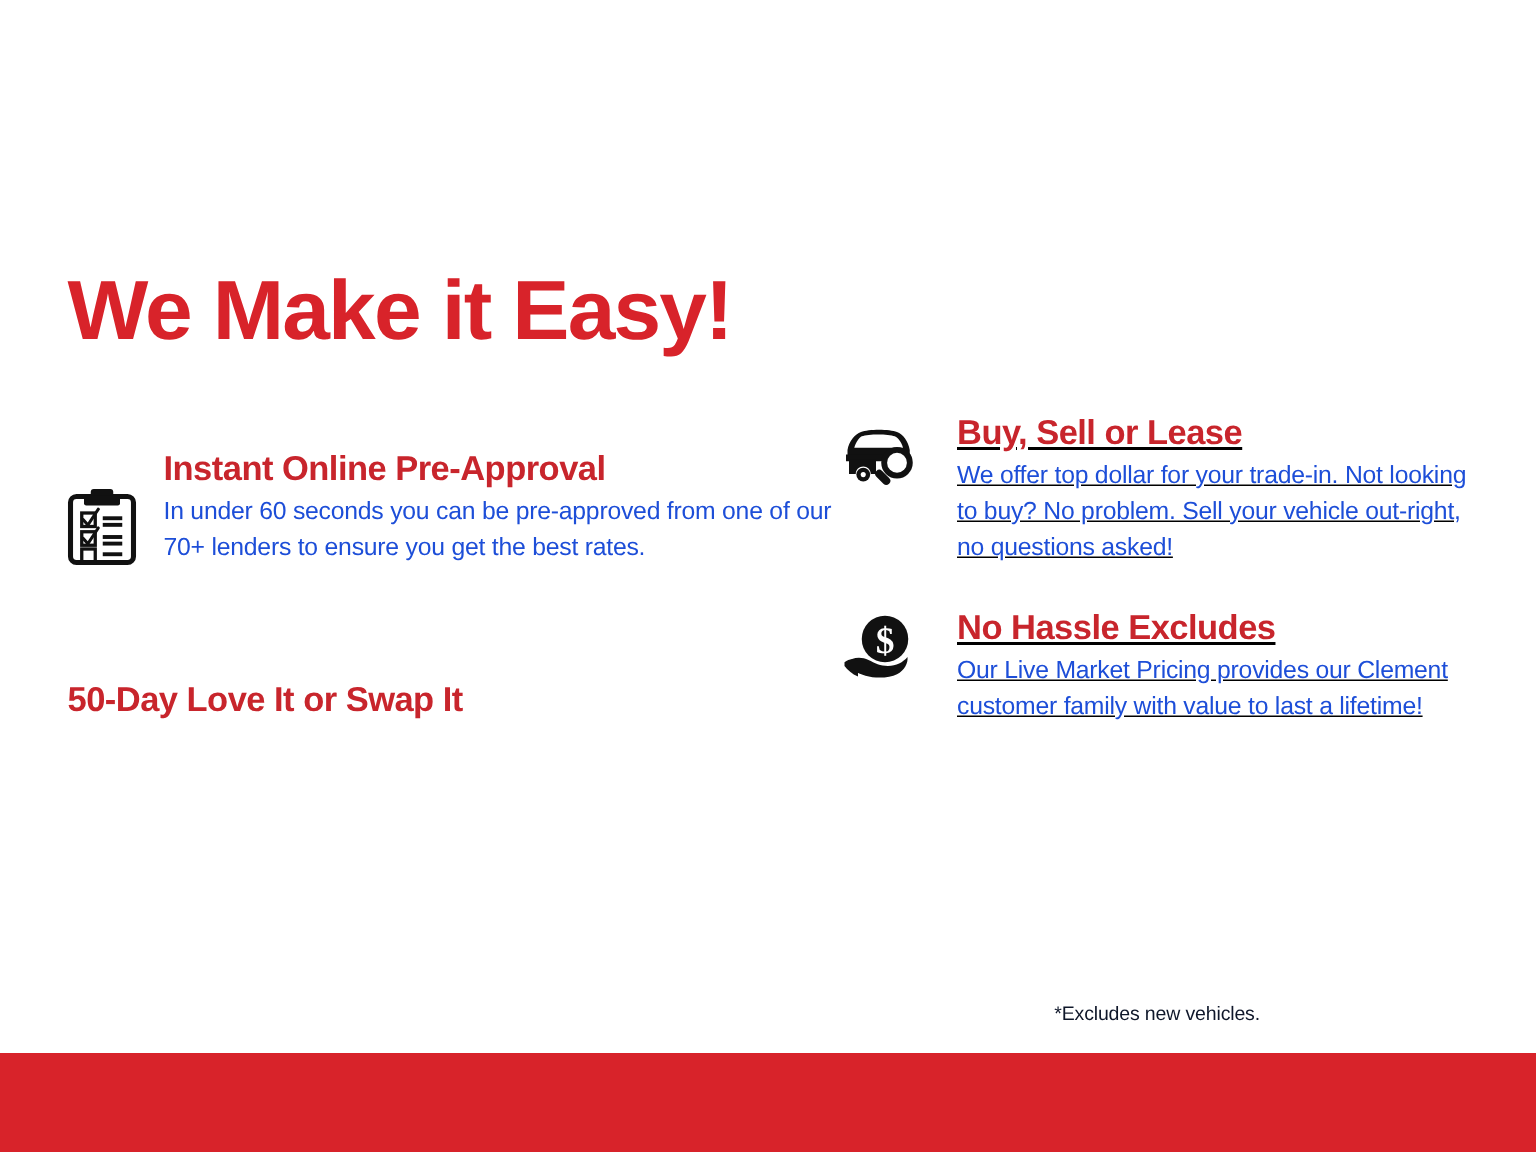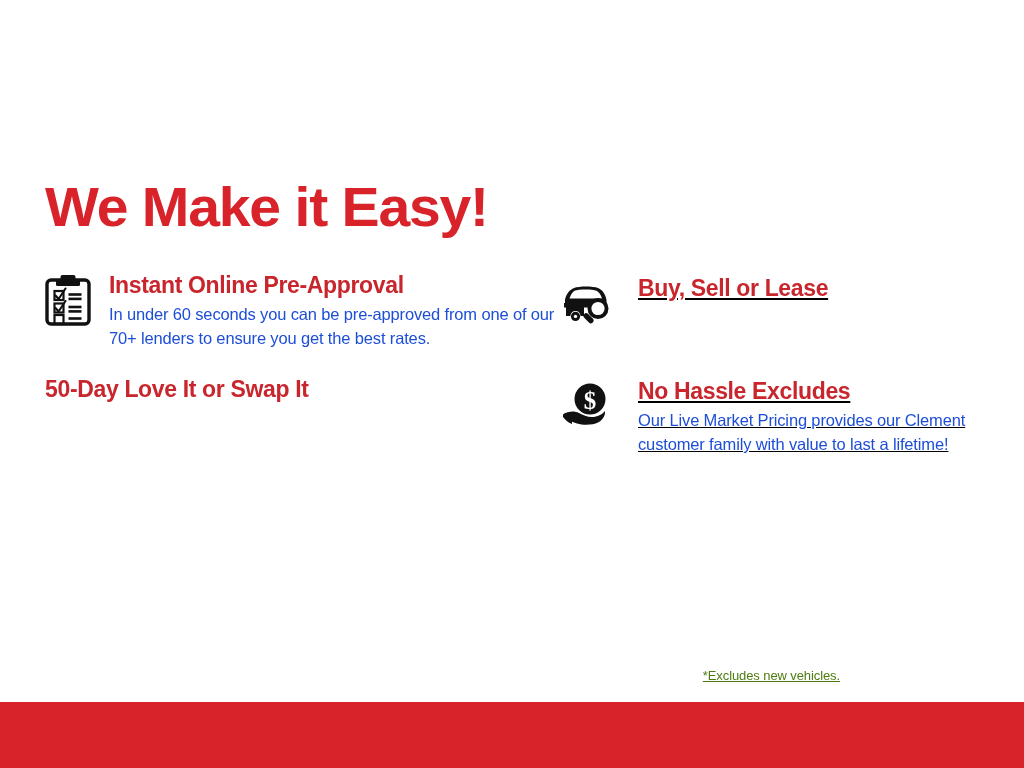--- a/index.html
+++ b/index.html
@@ -43,21 +43,21 @@
     width: 950px;
   }
 
   .row {
     display: flex;
     width: 100%;
   }
   .row.row-1 { margin-bottom: 26px; }
 
   .col { display: flex; }
-  .col-left  { width: 515px; }
+  .col-left  { width: 515px; align-items: flex-end; }
   .col-right { width: 420px; }
 
   .icon-wrap {
     width: 64px;
     min-width: 64px;
     padding-top: 2px;
     display: flex;
     justify-content: flex-start;
     align-items: flex-start;
   }
@@ -88,24 +88,23 @@
   .col-right .feature-body { margin-top: 3px; text-decoration: underline; }
   .row-2 .col-right .feature-body { margin-top: 2px; }
 
   
   .footnote {
     position: absolute;
     right: 68px;
     top: 668px;
     font-size: 13px;
     line-height: 16px;
-    color: #4d7c0f;
+    color: #0f172a;
     letter-spacing: -0.1px;
     white-space: nowrap;
-    text-decoration: underline;
   }
 
   
   .footer-bar {
     position: absolute;
     left: 0;
     top: 702px;
     width: 1024px;
     height: 66px;
     background: #D8232A;
@@ -161,20 +160,21 @@
             <circle cx="15.5" cy="38.4" r="4.6" fill="#111"></circle>
             <circle cx="15.5" cy="38.4" r="1.7" fill="#ffffff"></circle>
 
             <circle cx="38" cy="30.5" r="10.5" fill="#111"></circle>
             <circle cx="38" cy="30.5" r="6.6" fill="#ffffff"></circle>
             <rect x="22.5" y="37.5" width="12" height="5.4" rx="2.7" fill="#111" transform="rotate(45 28.5 40.2)"></rect>
           </svg>
         </div>
         <div class="feature-body">
           <div class="feature-heading">Buy, Sell or Lease</div>
+          <div class="feature-text">We offer top dollar for your trade-in. Not looking to buy? No problem. Sell your vehicle out-right, no questions asked!</div>
         </div>
       </div>
     </div>
 
     <div class="row row-2">
 
       <div class="col col-left">
         <div class="feature-body">
           <div class="feature-heading">50-Day Love It or Swap It</div>
         </div>

